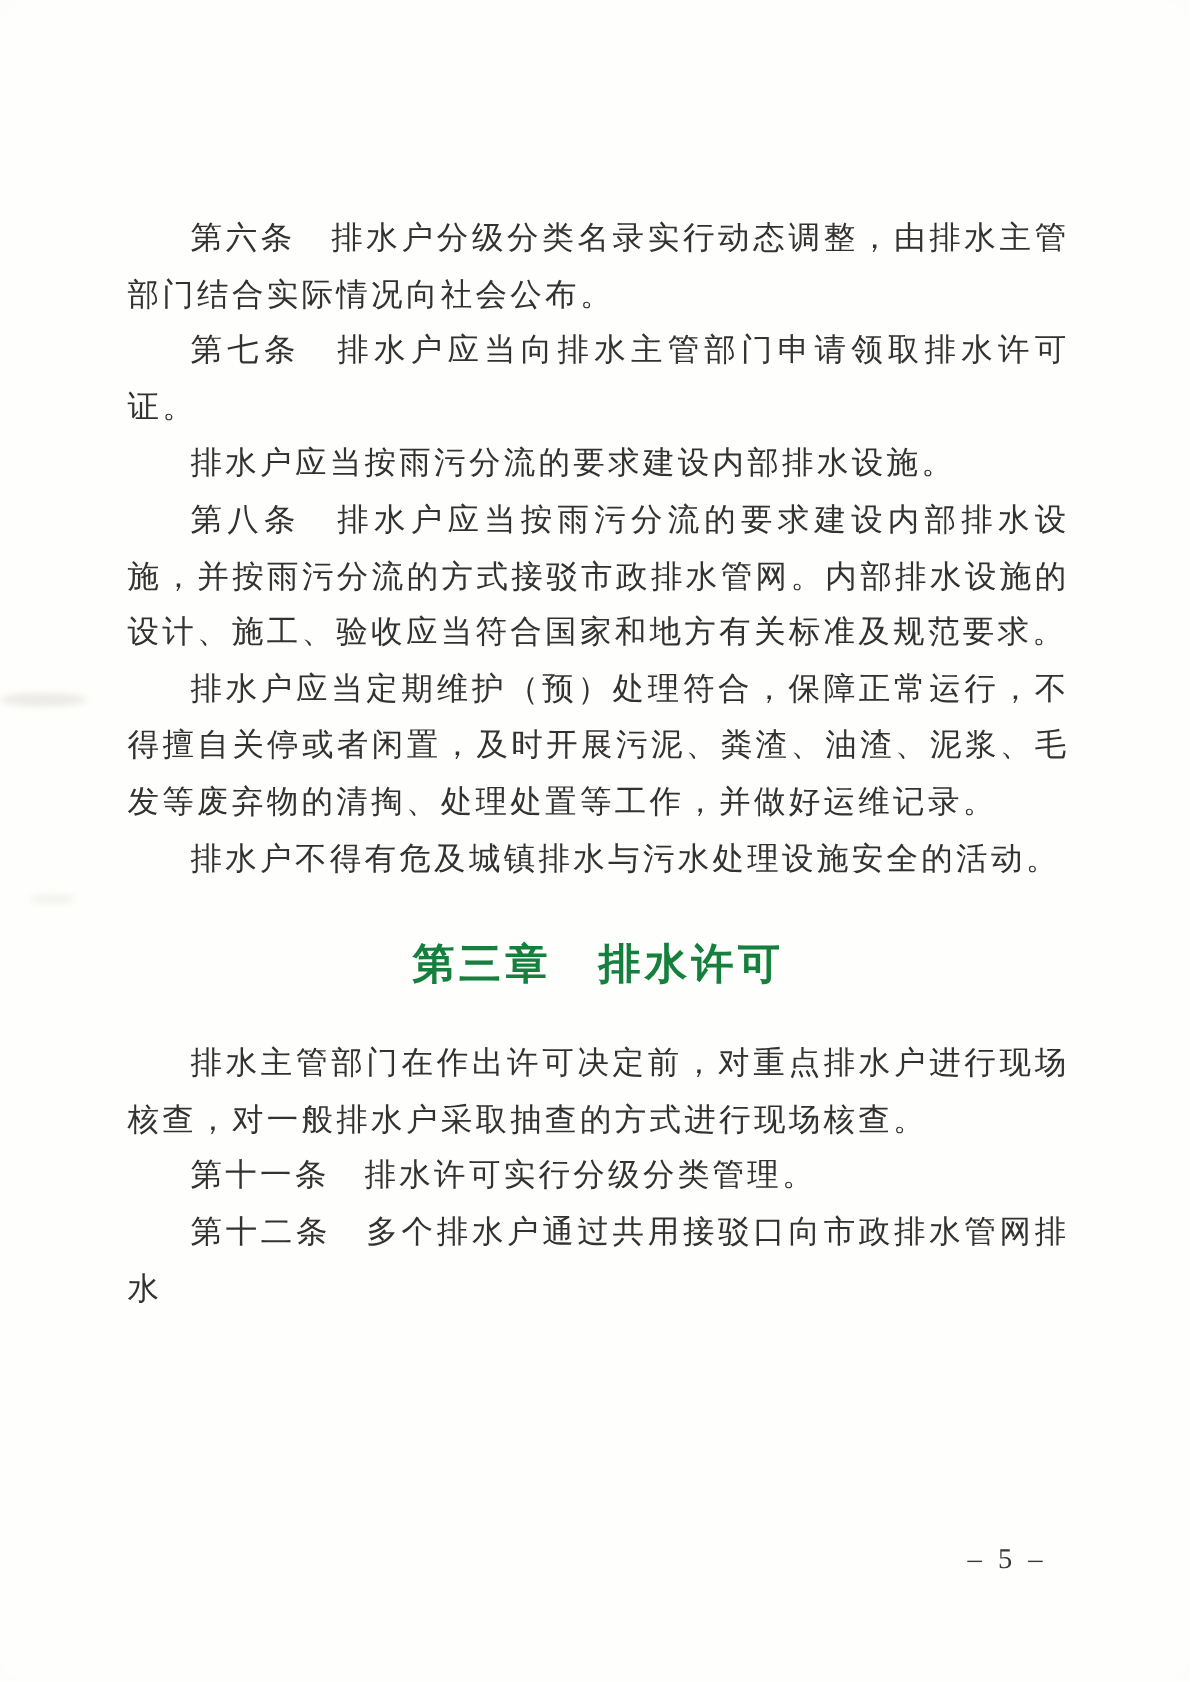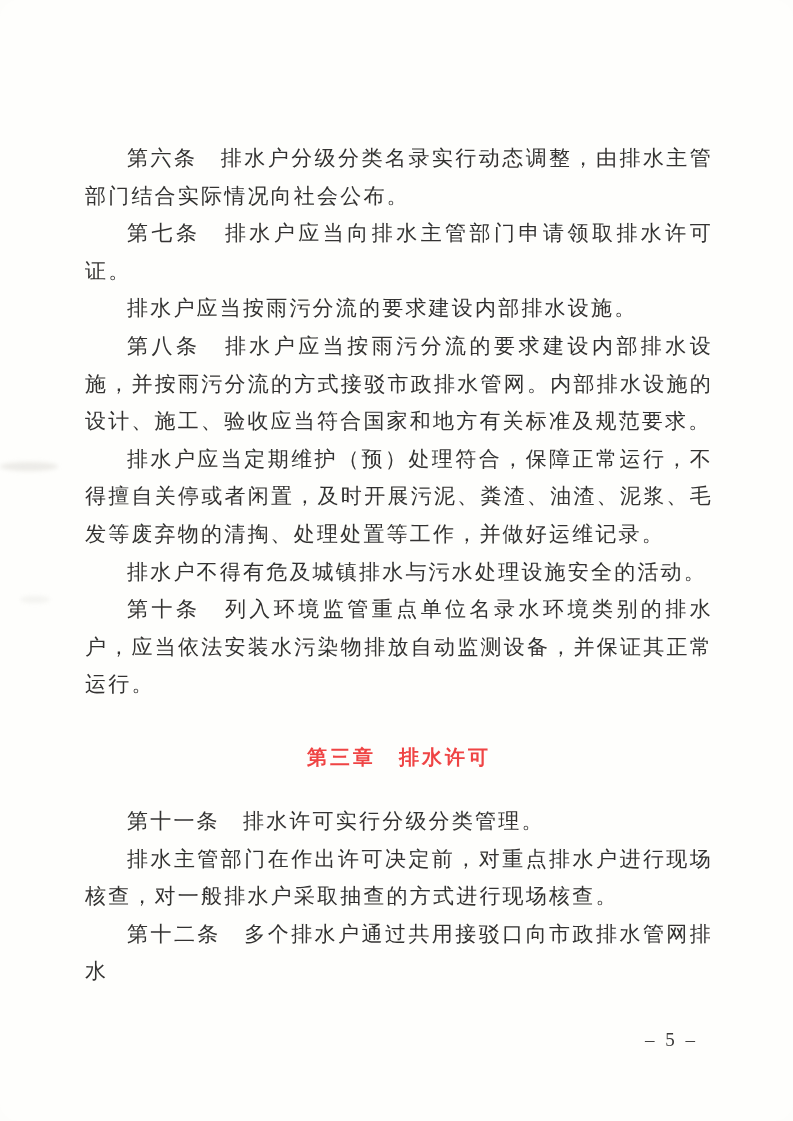--- a/index.html
+++ b/index.html
@@ -33,27 +33,27 @@
     line-height: 37.6px;
     letter-spacing: 2.2px;
     text-align: justify;
     text-justify: inter-ideograph;
     text-indent: 2em;
     font-family: "Liberation Serif", serif;
     -webkit-font-smoothing: antialiased;
   }
   .chapter-heading {
     margin: 37px 0 30px 0;
-    font-size: 20px;
+    font-size: 28px;
     line-height: 32px;
     font-weight: 700;
     letter-spacing: 3px;
     text-align: center;
     text-indent: 0;
-    color: #ef4444;
+    color: #15803d;
     font-family: Liberation Serif, serif;
   }
   .page-number {
     position: absolute;
     left: 645px;
     top: 1029px;
     width: 70px;
     font-size: 19px;
     letter-spacing: 3px;
     color: #3a3938;
@@ -90,23 +90,22 @@
   <div class="scan-smudge"></div>
   <div class="scan-smudge-2"></div>
 
   <div class="page-text">
     <p class="para">第六条　排水户分级分类名录实行动态调整，由排水主管部门结合实际情况向社会公布。</p>
     <p class="para">第七条　排水户应当向排水主管部门申请领取排水许可证。</p>
     <p class="para">排水户应当按雨污分流的要求建设内部排水设施。</p>
     <p class="para">第八条　排水户应当按雨污分流的要求建设内部排水设施，并按雨污分流的方式接驳市政排水管网。内部排水设施的设计、施工、验收应当符合国家和地方有关标准及规范要求。</p>
     <p class="para">排水户应当定期维护（预）处理符合，保障正常运行，不得擅自关停或者闲置，及时开展污泥、粪渣、油渣、泥浆、毛发等废弃物的清掏、处理处置等工作，并做好运维记录。</p>
     <p class="para">排水户不得有危及城镇排水与污水处理设施安全的活动。</p>
-    <p class="para">第十条　列入环境监管重点单位名录水环境类别的排水户，应当依法安装水污染物排放自动监测设备，并保证其正常运行。</p>
 
     <p class="para chapter-heading">第三章　排水许可</p>
 
+    <p class="para">排水主管部门在作出许可决定前，对重点排水户进行现场核查，对一般排水户采取抽查的方式进行现场核查。</p>
     <p class="para">第十一条　排水许可实行分级分类管理。</p>
-    <p class="para">排水主管部门在作出许可决定前，对重点排水户进行现场核查，对一般排水户采取抽查的方式进行现场核查。</p>
     <p class="para">第十二条　多个排水户通过共用接驳口向市政排水管网排水</p>
   </div>
 
   <div class="page-number">– 5 –</div>
 </div>
 
 </body></html>

